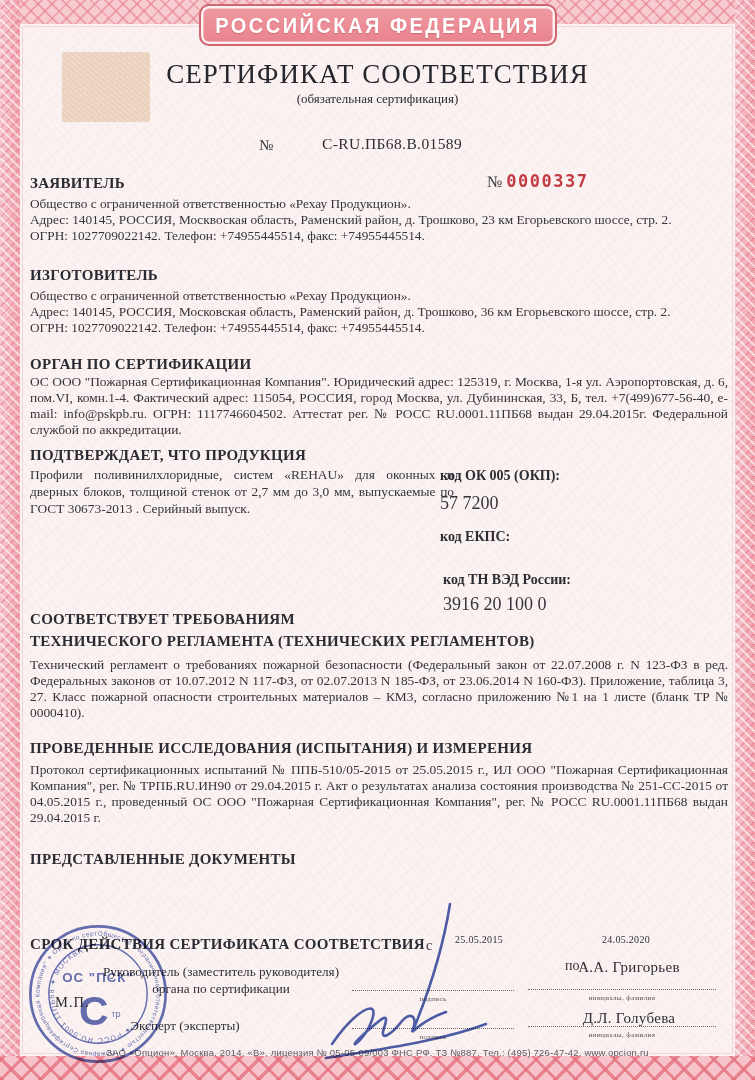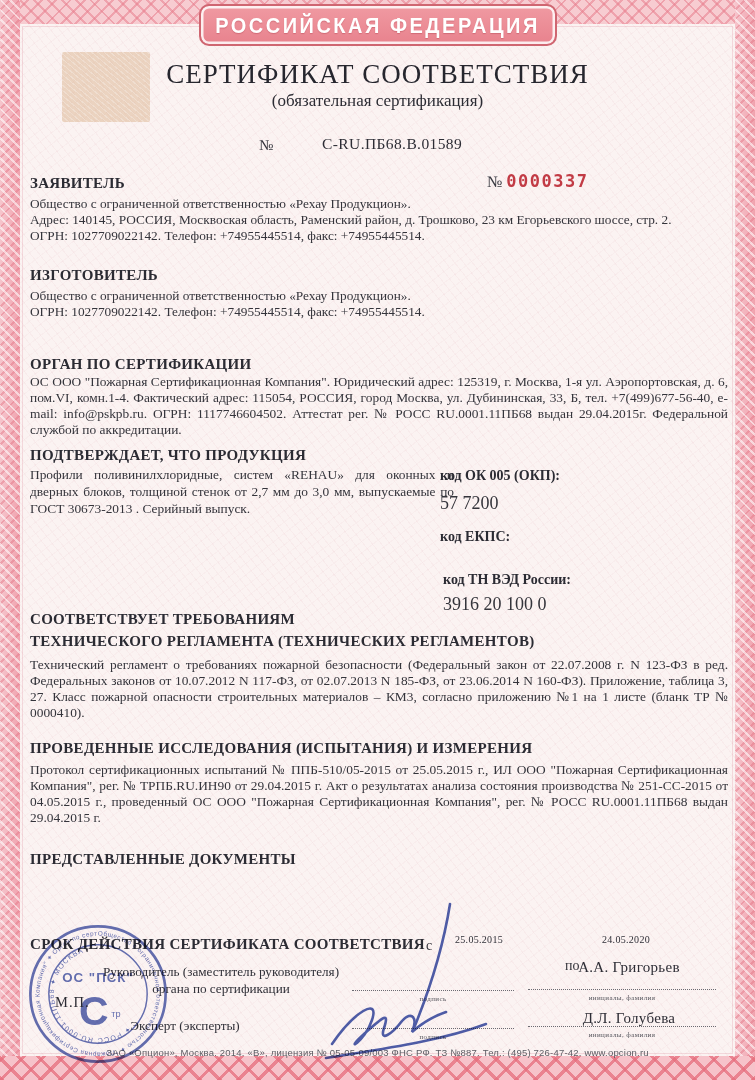--- a/index.html
+++ b/index.html
@@ -66,21 +66,21 @@
     font-weight:800;font-size:20px;letter-spacing:2.5px;color:#fff;
     text-shadow:0 1px 1px rgba(180,70,85,.45);
     transform:scaleY(1.08);
   }
   .doc-title{
     position:absolute;left:0;top:59px;width:100%;text-align:center;z-index:2;
     font-size:27px;letter-spacing:1px;color:#26262e;
   }
   .doc-subtitle{
     position:absolute;left:0;top:91px;width:100%;text-align:center;z-index:2;
-    font-size:17px;color:#2c2c34;
+    font-size:13px;color:#2c2c34;
   }
   .cert-no-label{position:absolute;left:259px;top:137px;font-size:15px;color:#33333b;z-index:2;}
   .cert-no{position:absolute;left:322px;top:135px;font-size:15.5px;letter-spacing:.4px;color:#2d2d35;z-index:2;}
   .blank-no{position:absolute;left:487px;top:171px;z-index:2;white-space:nowrap;}
   .blank-no .pfx{font-size:16px;color:#3a3a42;}
   .blank-no .digits{
     font-family:"DejaVu Sans Mono",monospace;font-weight:700;
     font-size:17px;letter-spacing:1.5px;color:#c23b45;
   }
   
@@ -133,20 +133,21 @@
   <div class="h" style="left:30px;top:175px;">ЗАЯВИТЕЛЬ</div>
   <div class="lines" style="left:30px;top:196px;">
     <div>Общество с ограниченной ответственностью «Рехау Продукцион».</div>
     <div>Адрес: 140145, РОССИЯ, Москвоская область, Раменский район, д. Трошково, 23 км Егорьевского шоссе, стр. 2.</div>
     <div>ОГРН: 1027709022142. Телефон: +74955445514, факс: +74955445514.</div>
   </div>
 
   <div class="h" style="left:30px;top:267px;">ИЗГОТОВИТЕЛЬ</div>
   <div class="lines" style="left:30px;top:288px;">
     <div>Общество с ограниченной ответственностью «Рехау Продукцион».</div>
+    <div>Адрес: 140145, РОССИЯ, Московская область, Раменский район, д. Трошково, 36 км Егорьевского шоссе, стр. 2.</div>
     <div>ОГРН: 1027709022142. Телефон: +74955445514, факс: +74955445514.</div>
   </div>
 
   <div class="h" style="left:30px;top:356px;">ОРГАН ПО СЕРТИФИКАЦИИ</div>
   <div class="para" style="left:30px;top:374px;width:698px;">ОС ООО "Пожарная Сертификационная Компания". Юридический адрес: 125319, г. Москва, 1-я ул. Аэропортовская, д. 6, пом.VI, комн.1-4. Фактический адрес: 115054, РОССИЯ, город Москва, ул. Дубининская, 33, Б, тел. +7(499)677-56-40, e-mail: info@pskpb.ru. ОГРН: 1117746604502. Аттестат рег. № РОСС RU.0001.11ПБ68 выдан 29.04.2015г. Федеральной службой по аккредитации.</div>
 
   <div class="h" style="left:30px;top:447px;text-align:center;">ПОДТВЕРЖДАЕТ, ЧТО ПРОДУКЦИЯ</div>
   <div class="para" style="left:30px;top:466px;width:424px;line-height:17.2px;">Профили поливинилхлоридные, систем «REHAU» для оконных и дверных блоков, толщиной стенок от 2,7 мм до 3,0 мм, выпускаемые по ГОСТ 30673-2013 . Серийный выпуск.</div>
   <div class="codelabel" style="left:440px;top:468px;">код ОК 005 (ОКП):</div>
   <div class="codeval" style="left:440px;top:493px;">57 7200</div>

